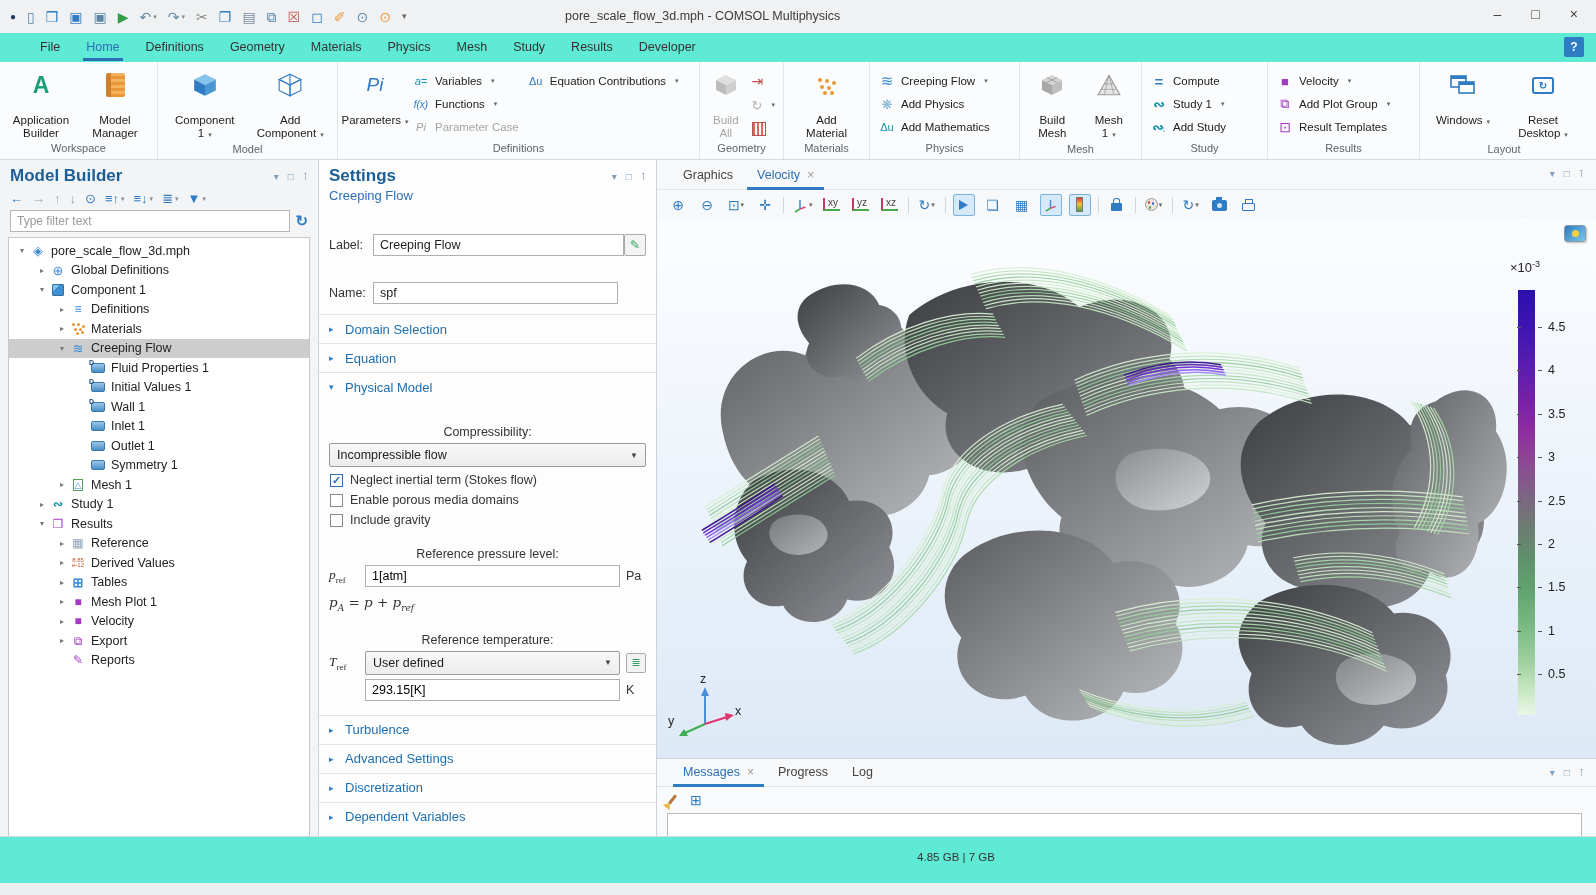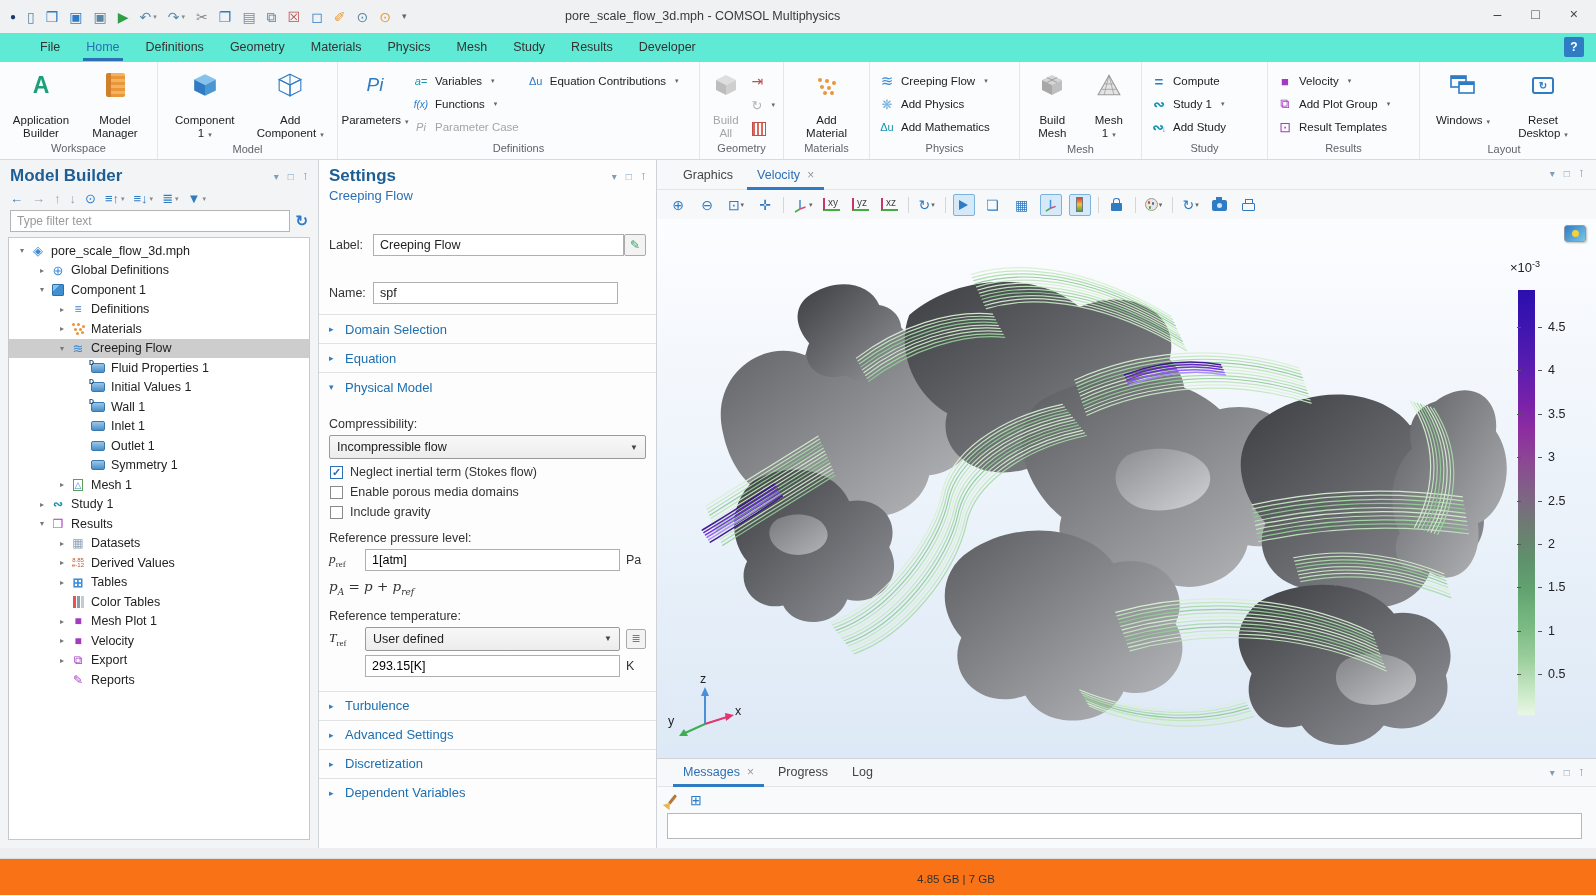--- a/index.html
+++ b/index.html
@@ -105,21 +105,21 @@
   
   .st{width:338px;border-right:1px solid #cfd3d7;background:#fdfdfe;display:flex;flex-direction:column;}
   .st .sub{color:#2d6fb5;font-size:13px;padding:0 10px 8px;}
   .frow{display:flex;align-items:center;padding:3px 10px;margin-top:20px;}
   .frow label{width:44px;color:#333;}
   .frow input{flex:1;height:22px;border:1px solid #b0b0b0;padding:0 6px;font-size:12.5px;font-family:"Liberation Sans",sans-serif;color:#222;background:#fff;}
   .sidebtn{width:22px;height:22px;border:1px solid #aaa;background:#f3f3f3;border-radius:2px;display:flex;align-items:center;justify-content:center;font-size:12px;}
   .sec{display:flex;align-items:center;gap:8px;height:29px;border-top:1px solid #e2e2e2;padding:0 10px;color:#1d6fb0;font-size:13px;cursor:default;}
   .sec .ch{color:#2f7bc4;font-size:9px;width:8px;}
   .secbody{padding:4px 10px 10px;border-top:0;}
-  .flabel{color:#333;margin:12px 0 4px;}
+  .flabel{color:#333;margin:20px 0 4px;text-align:center;}
   .dropdown{height:24px;border:1px solid #9a9a9a;background:linear-gradient(#f8f8f8,#ececec);display:flex;align-items:center;justify-content:space-between;padding:0 7px;border-radius:2px;color:#222;}
   .dropdown .car{font-size:8px;color:#444;}
   .cbrow{display:flex;align-items:center;gap:7px;margin:6px 1px;}
   .cb{width:13px;height:13px;border:1px solid #8a8a8a;background:#fff;display:inline-flex;align-items:center;justify-content:center;flex:none;}
   .cb.on{border-color:#2d6fb5;}
   .cb.on::after{content:"✓";color:#2d6fb5;font-size:11px;font-weight:bold;}
   .symrow{display:flex;align-items:center;gap:6px;margin:4px 0;}
   .msym{font-family:Liberation Serif, serif;font-style:italic;font-size:13.5px;width:30px;flex:none;}
   .msym sub{font-size:9px;font-style:normal;}
   .unit{width:20px;text-align:left;color:#333;flex:none;}
@@ -170,21 +170,21 @@
 
   
   .mpanel{height:90px;border-top:1px solid #cfd3d7;background:#f9fafb;display:flex;flex-direction:column;}
   .mtools{display:flex;align-items:center;gap:12px;padding:4px 12px 2px;height:24px;}
   .i-broom{width:3px;height:11px;background:#b5793a;transform:rotate(38deg);border-radius:1px;position:relative;display:inline-block;margin:2px 4px 0 2px;}
   .i-broom::after{content:"";position:absolute;bottom:-5px;left:-3px;width:9px;height:6px;background:#e8b84b;clip-path:polygon(0 100%,50% 0,100% 100%);}
   .gly-mail::before{content:"⊞";color:#2f7bc4;font-size:14px;}
   .msgbox{margin:2px 14px 8px 10px;height:26px;background:#fff;border:1px solid #b9b9b9;}
 
   
-  .statusbar{position:absolute;left:0;right:0;bottom:0;height:37px;background:#f97316;border-top:1px solid #d9dbdd;}
+  .statusbar{position:absolute;left:0;right:0;bottom:12px;height:47px;background:#5eead4;border-top:1px solid #d9dbdd;}
   .statusbar span{position:absolute;left:956px;top:14px;transform:translateX(-50%);font-size:11.5px;color:#333;}
 </style>
 </head>
 <body>
 
 <div class="app">
 
   <div class="titlebar">
     <div class="qat">
       <span class="qi" style="color:#1a3a6b;font-size:10px;">●</span>
@@ -594,38 +594,33 @@
             <span style="margin-left: 4px;">Study 1</span>
           </div>
           <div class="trow" style="padding-left: 26px;">
             <span class="tar">▾</span>
             <span class="ic ic-results"></span>
             <span style="margin-left: 4px;">Results</span>
           </div>
           <div class="trow" style="padding-left: 46px;">
             <span class="tar">▸</span>
             <span class="ic ic-datasets"></span>
-            <span style="margin-left: 4px;">Datasets</span>
+            <span style="margin-left: 4px;">Reference</span>
           </div>
           <div class="trow" style="padding-left: 46px;">
             <span class="tar">▸</span>
             <span class="ic ic-derived">
               <span class="micro">8.85<br>e-12</span>
             </span>
             <span style="margin-left: 4px;">Derived Values</span>
           </div>
           <div class="trow" style="padding-left: 46px;">
             <span class="tar">▸</span>
             <span class="ic ic-tables"></span>
             <span style="margin-left: 4px;">Tables</span>
-          </div>
-          <div class="trow" style="padding-left: 46px;">
-            <span class="tar"></span>
-            <span class="ic ic-colortables"></span>
-            <span style="margin-left: 4px;">Color Tables</span>
           </div>
           <div class="trow" style="padding-left: 46px;">
             <span class="tar">▸</span>
             <span class="ic ic-meshplot"></span>
             <span style="margin-left: 4px;">Mesh Plot 1</span>
           </div>
           <div class="trow" style="padding-left: 46px;">
             <span class="tar">▸</span>
             <span class="ic ic-velplot"></span>
             <span style="margin-left: 4px;">Velocity</span>

